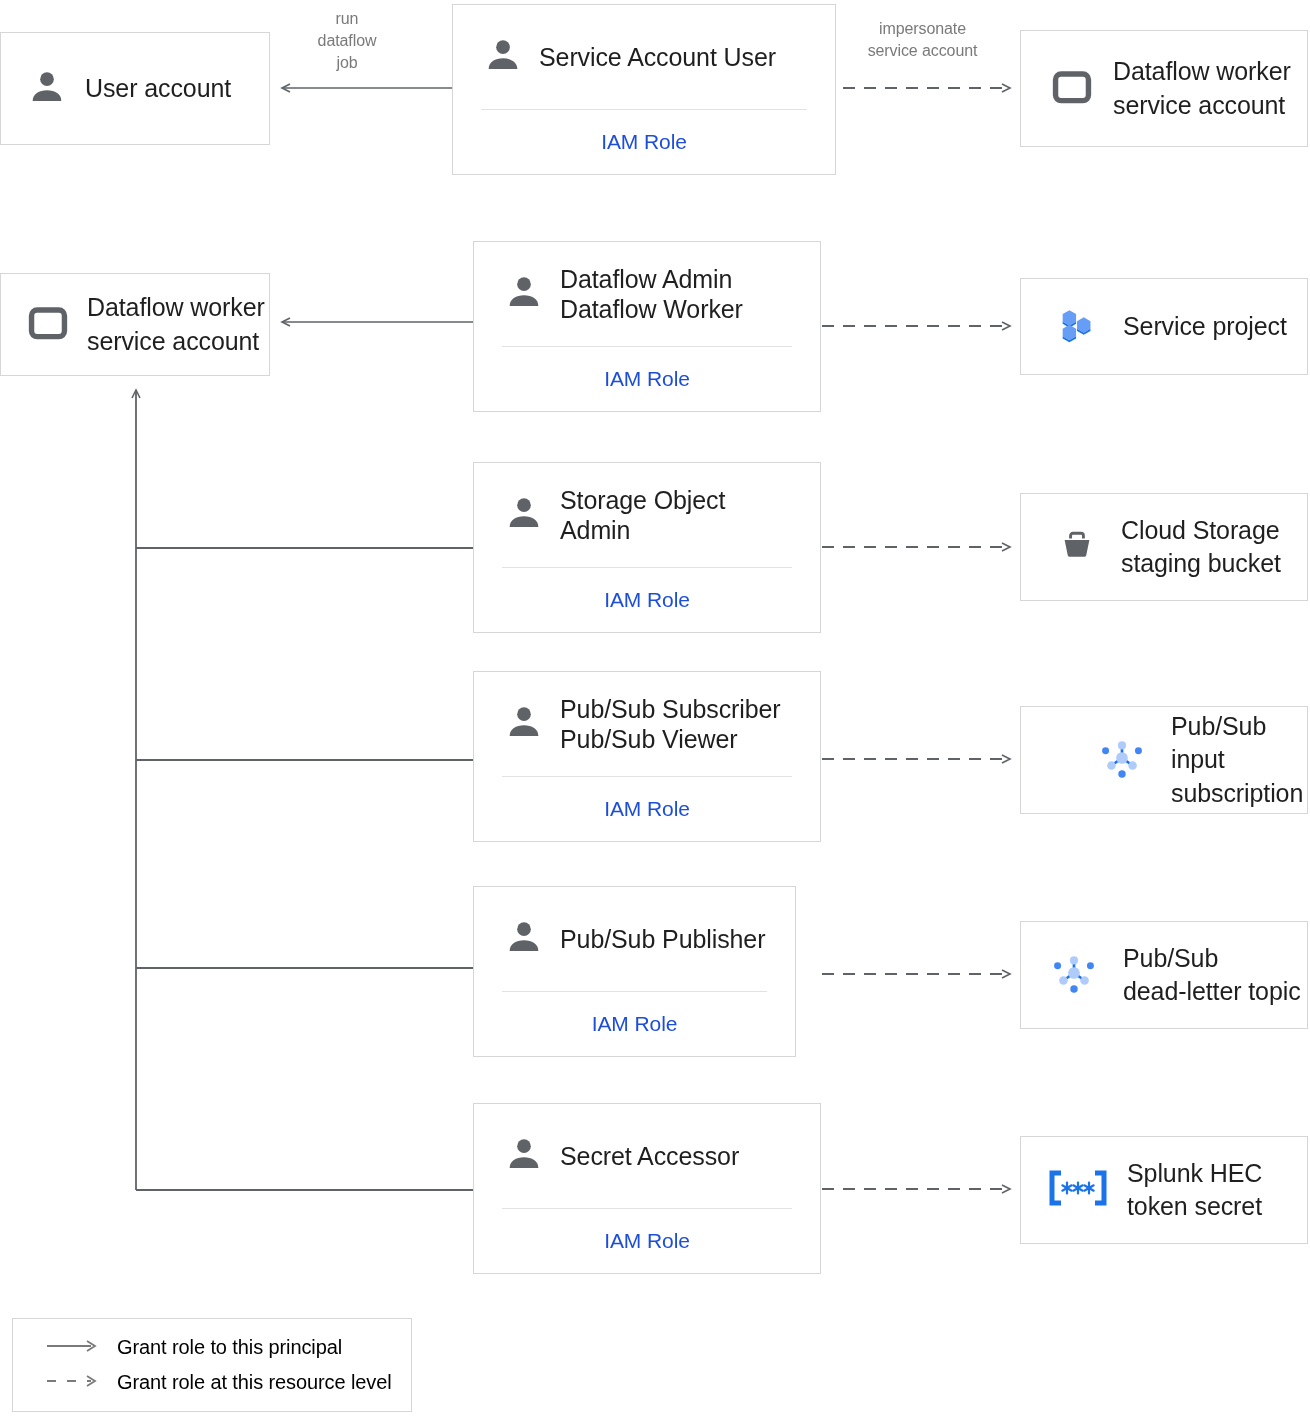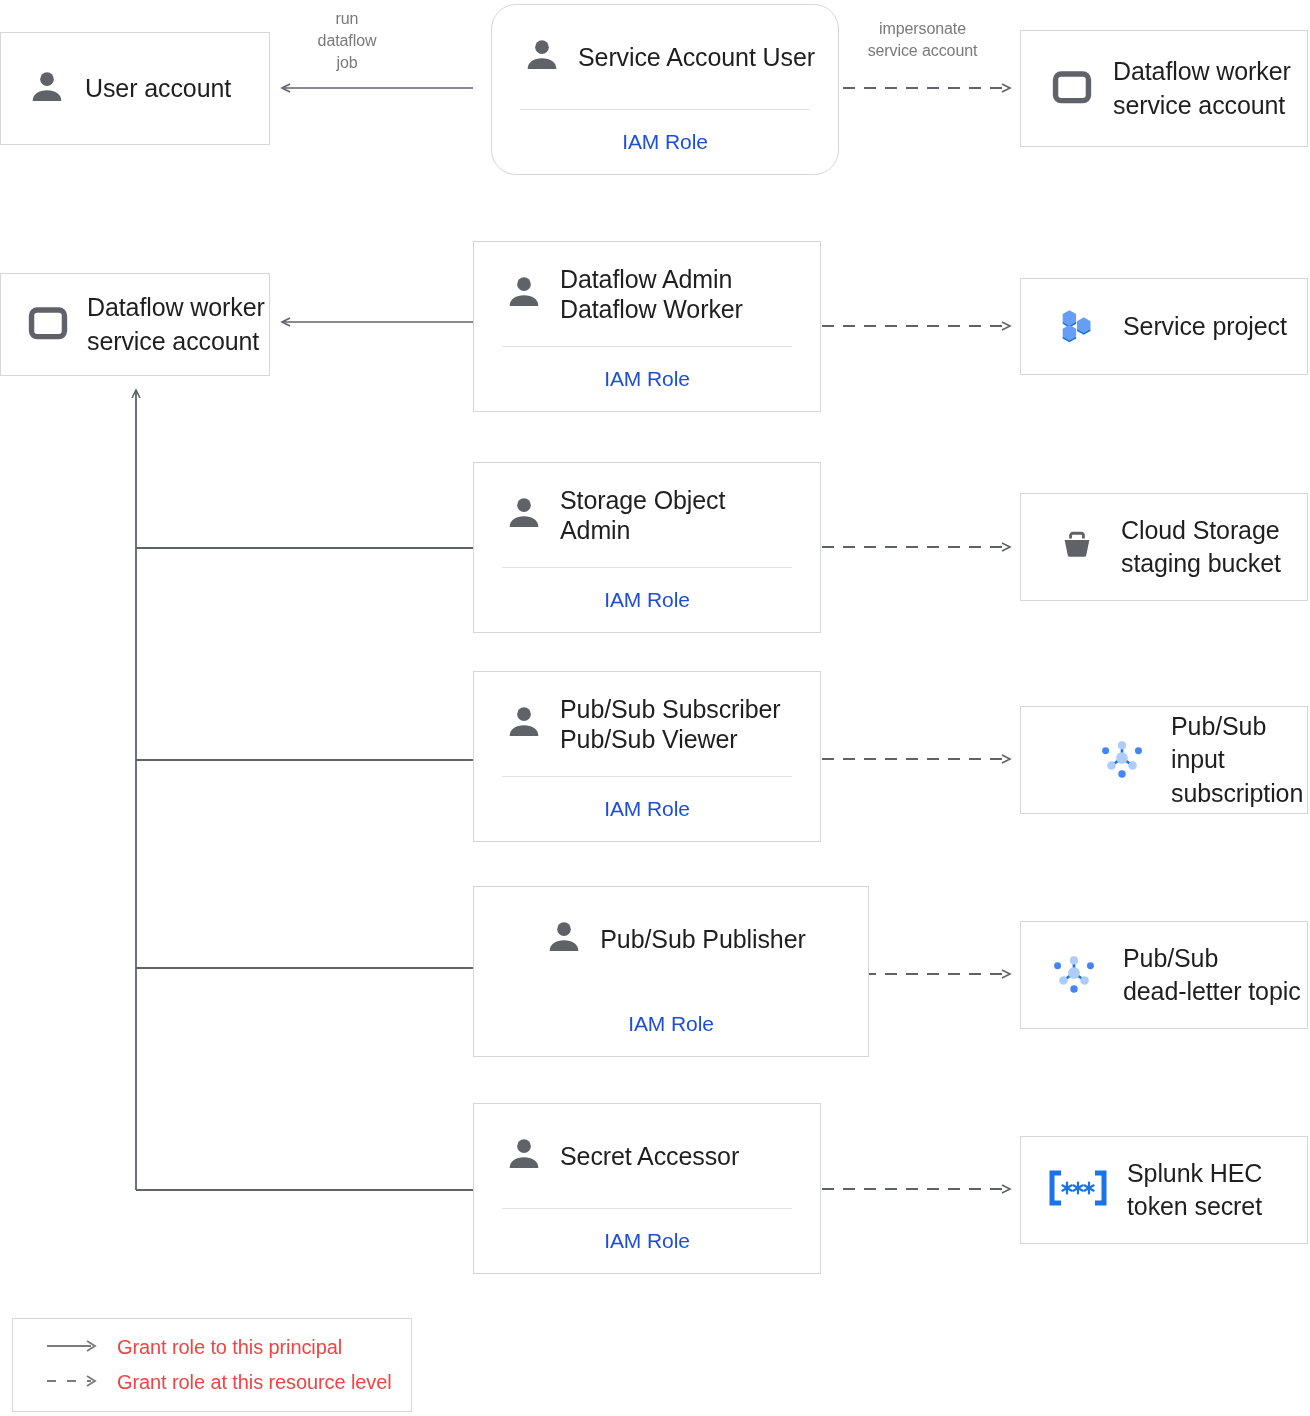--- a/index.html
+++ b/index.html
@@ -113,21 +113,21 @@
     gap: 12px;
     padding-left: 32px;
   }
   .legend-row {
     display: flex;
     align-items: center;
     gap: 18px;
   }
   .legend-text {
     font-size: 20px;
-    color: #ef4444;
+    color: #000000;
     letter-spacing: -0.1px;
   }
 
   svg.edges {
     position: absolute;
     left: 0;
     top: 0;
     width: 1310px;
     height: 1416px;
     pointer-events: none;
@@ -210,21 +210,21 @@
       <span class="icon">
         <svg width="42" height="42" viewBox="0 0 24 24" aria-hidden="true">
           <rect x="2.6" y="4.6" width="18.8" height="15.2" rx="3.2" ry="3.2" fill="none" stroke="#5f6368" stroke-width="3.1"></rect>
         </svg>
       </span>
       <span class="node-label">Dataflow worker
 service account</span>
     </div>
   </div>
 
-  <div class="role-card" style="left:491px; top:4px; width:348px; height:171px;border-radius:25px;">
+  <div class="role-card" style="left:452px; top:4px; width:384px; height:171px;">
     <div class="role-top">
       <span class="icon">
         <svg width="40" height="40" viewBox="0 0 24 24" aria-hidden="true">
           <circle cx="12" cy="7.3" r="4.1" fill="#5f6368"></circle>
           <path d="M3.4 20.4c0-4.1 3.9-6.4 8.6-6.4s8.6 2.3 8.6 6.4z" fill="#5f6368"></path>
         </svg>
       </span>
       <span class="role-name">Service Account User</span>
     </div>
     <div class="role-divider"></div>
@@ -268,21 +268,21 @@
           <path d="M3.4 20.4c0-4.1 3.9-6.4 8.6-6.4s8.6 2.3 8.6 6.4z" fill="#5f6368"></path>
         </svg>
       </span>
       <span class="role-name">Pub/Sub Subscriber
 Pub/Sub Viewer</span>
     </div>
     <div class="role-divider"></div>
     <div class="role-foot">IAM Role</div>
   </div>
 
-  <div class="role-card" style="left:473px; top:886px; width:396px; height:171px;align-items:center;">
+  <div class="role-card" style="left:473px; top:886px; width:323px; height:171px;">
     <div class="role-top">
       <span class="icon">
         <svg width="40" height="40" viewBox="0 0 24 24" aria-hidden="true">
           <circle cx="12" cy="7.3" r="4.1" fill="#5f6368"></circle>
           <path d="M3.4 20.4c0-4.1 3.9-6.4 8.6-6.4s8.6 2.3 8.6 6.4z" fill="#5f6368"></path>
         </svg>
       </span>
       <span class="role-name">Pub/Sub Publisher</span>
     </div>
     <div class="role-divider"></div>

